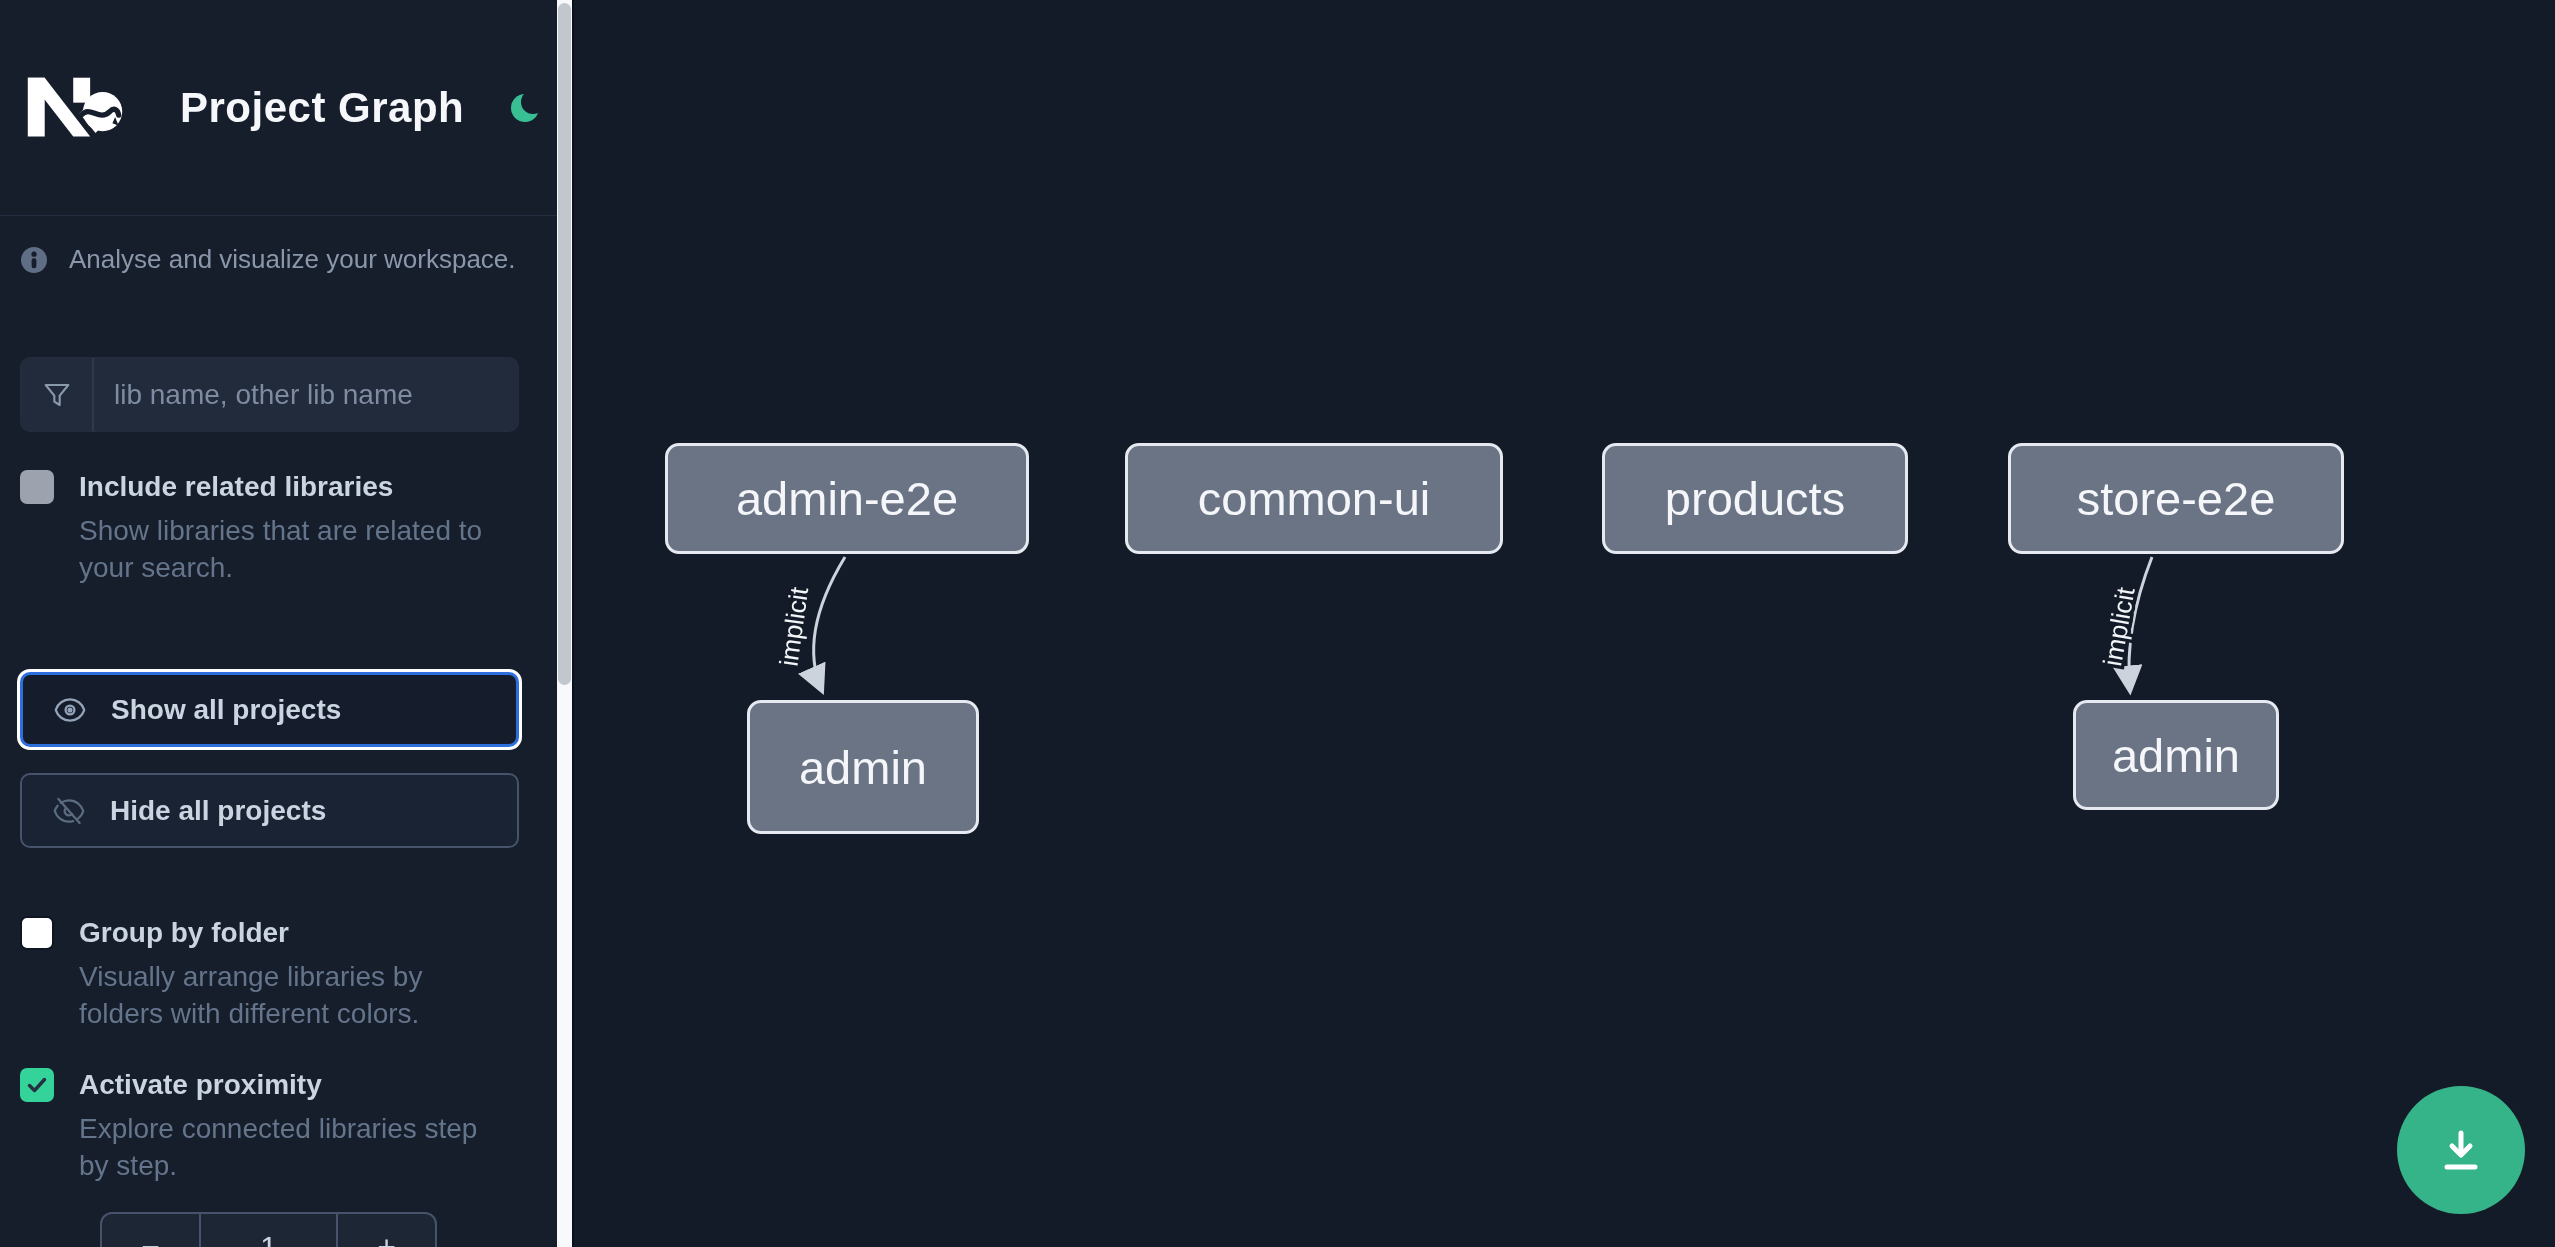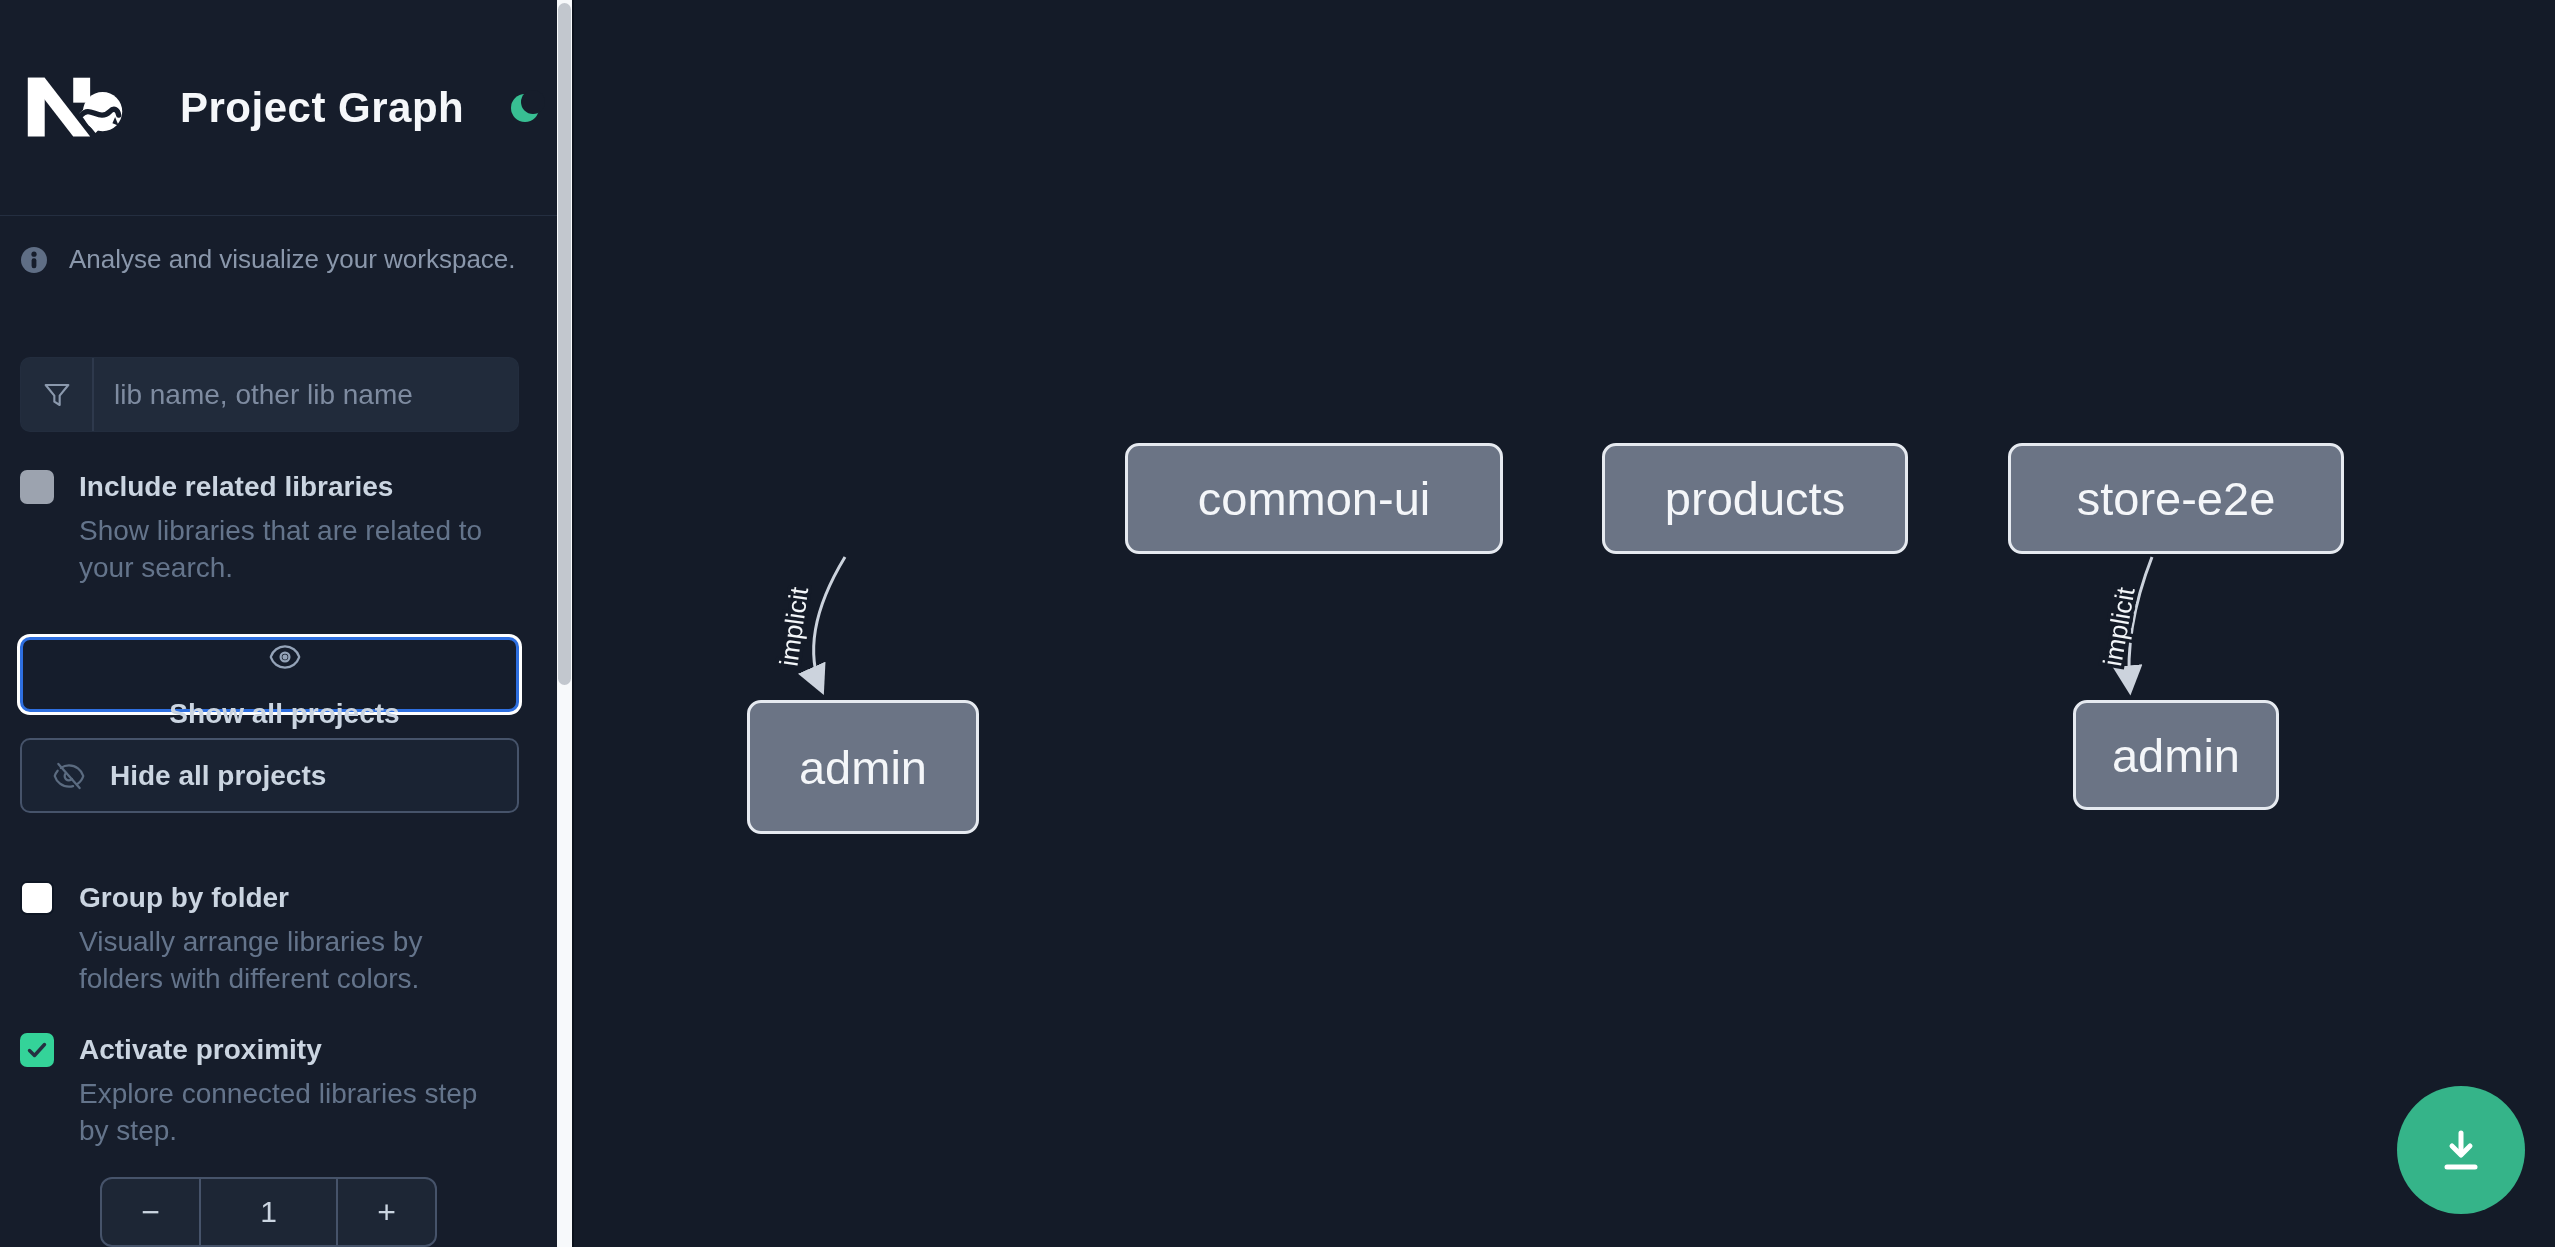--- a/index.html
+++ b/index.html
@@ -175,21 +175,21 @@
     </div>
 
     <div class="check-group" style="margin-top:38px;">
       <div class="check-row">
         <span class="checkbox cb-gray"></span>
         <span class="check-label">Include related libraries</span>
       </div>
       <div class="check-desc">Show libraries that are related to your search.</div>
     </div>
 
-    <button class="sb-btn focused" style="margin-top:51px;flex-direction:column;">
+    <button class="sb-btn focused" style="margin-top:86px;">
       <span style="display:flex;">
         <svg width="34" height="34" viewBox="0 0 24 24" fill="none" stroke="#94a3b8" stroke-width="1.6" stroke-linecap="round" stroke-linejoin="round">
           <path d="M2.04 12.32a1 1 0 010-.64C3.42 7.51 7.36 4.5 12 4.5s8.58 3.01 9.96 7.18c.07.2.07.43 0 .64C20.58 16.49 16.64 19.5 12 19.5S3.42 16.49 2.04 12.32z"></path>
           <circle cx="12" cy="12" r="3.1"></circle>
           <circle cx="12" cy="12" r="1" fill="#94a3b8"></circle>
         </svg>
       </span>
       <span>Show all projects</span>
     </button>
 
@@ -248,20 +248,21 @@
     <path d="M 271 557 C 243 603 230 650 248 691" fill="none" stroke="#ccd3dd" stroke-width="3" marker-end="url(#arrow)"></path>
     <path d="M 1578 557 C 1560 603 1552 650 1556 691" fill="none" stroke="#ccd3dd" stroke-width="3" marker-end="url(#arrow)"></path>
     <g transform="translate(222,627) rotate(-82)">
       <text class="edge-label-text" text-anchor="middle" dominant-baseline="middle">implicit</text>
     </g>
     <g transform="translate(1547,627) rotate(-80)">
       <text class="edge-label-text" text-anchor="middle" dominant-baseline="middle">implicit</text>
     </g>
   </svg>
 
+  <div class="node" style="left:91px;  top:443px; width:364px;">admin-e2e</div>
   <div class="node" style="left:551px; top:443px; width:378px;">common-ui</div>
   <div class="node" style="left:1028px;top:443px; width:306px;">products</div>
   <div class="node" style="left:1434px;top:443px; width:336px;">store-e2e</div>
   <div class="node" style="left:158px; top:700px; width:232px; height:134px;margin-left:15px;">admin</div>
   <div class="node" style="left:1499px;top:700px; width:206px; height:110px;">admin</div>
 
   <div class="fab">
     <span style="display:flex;">
       <svg width="54" height="54" viewBox="0 0 54 54" fill="none" stroke="#ffffff" stroke-width="5" stroke-linecap="round" stroke-linejoin="round">
         <path d="M27 10 V31"></path>

